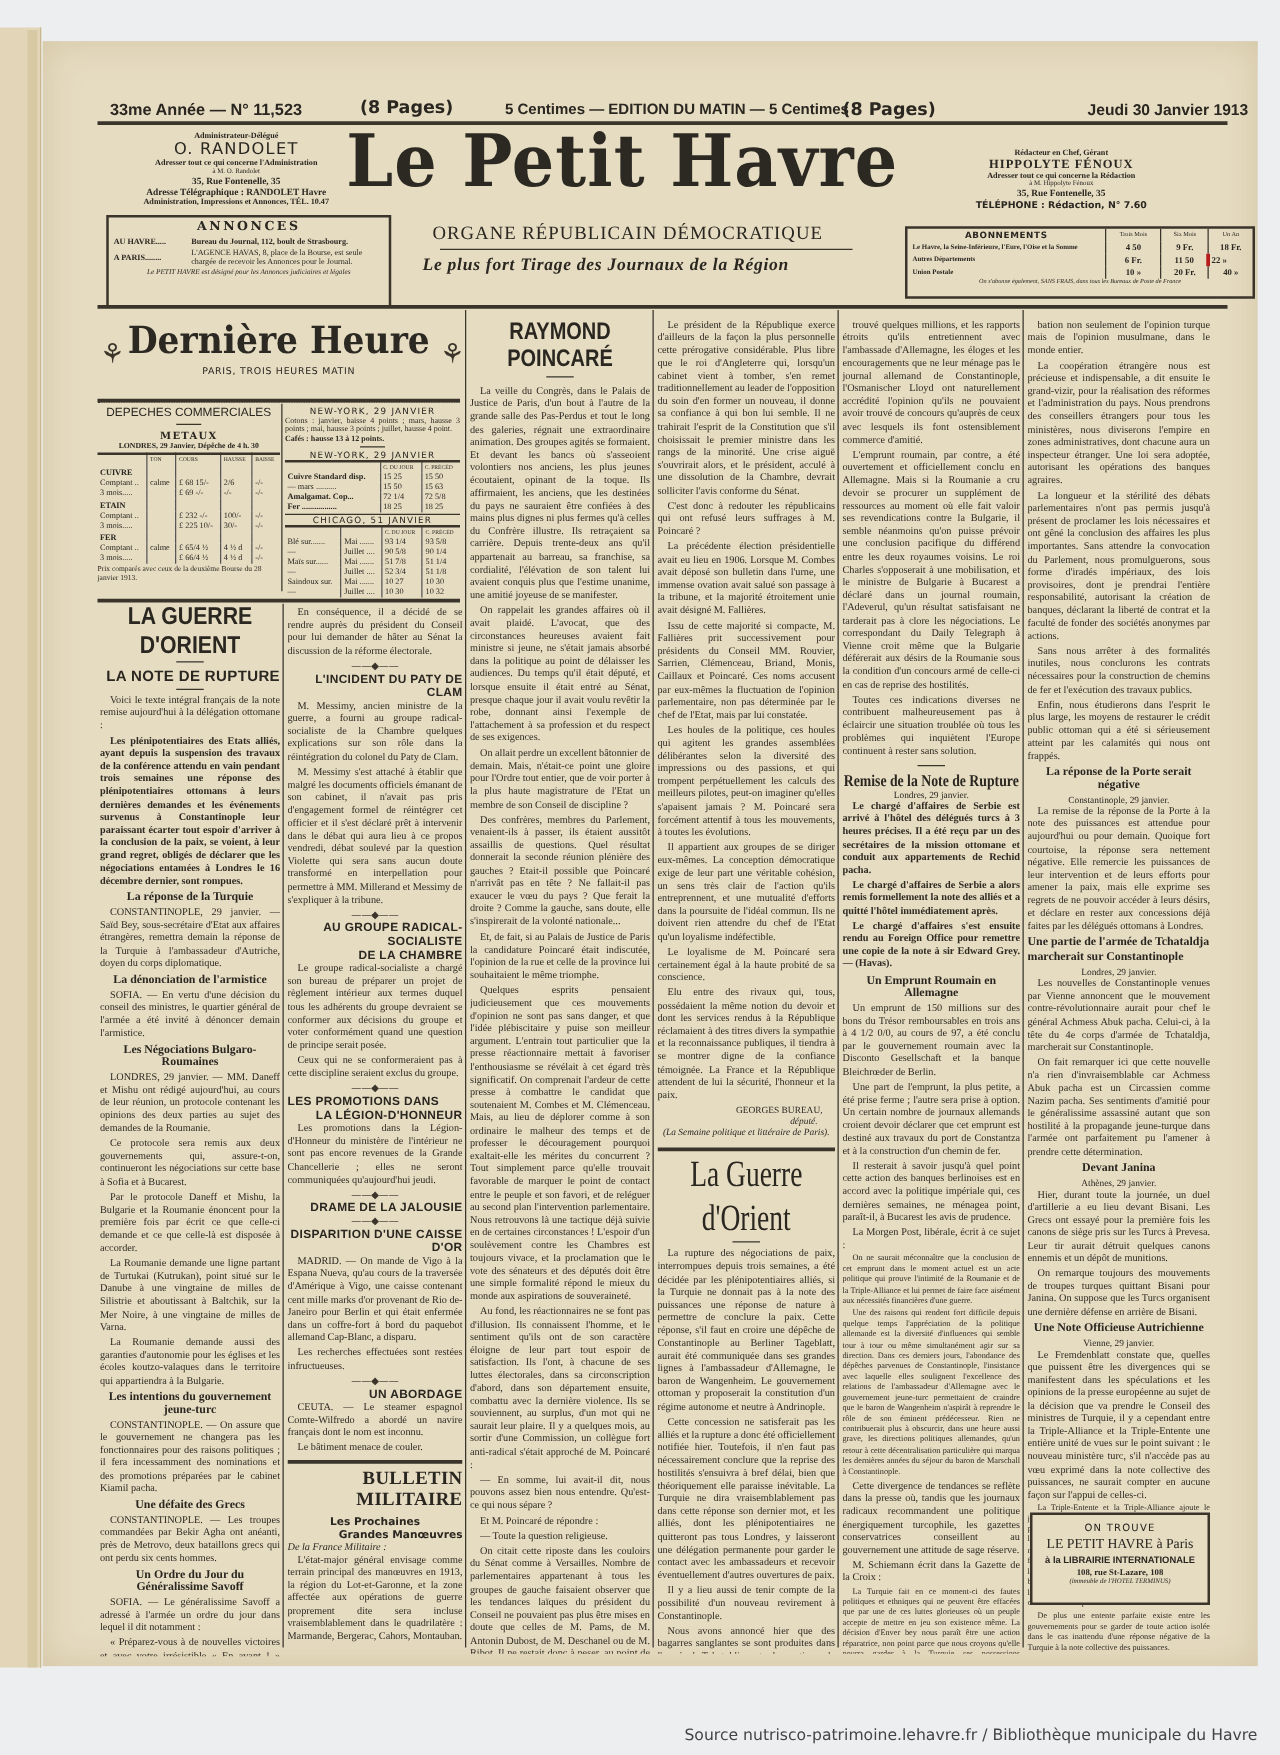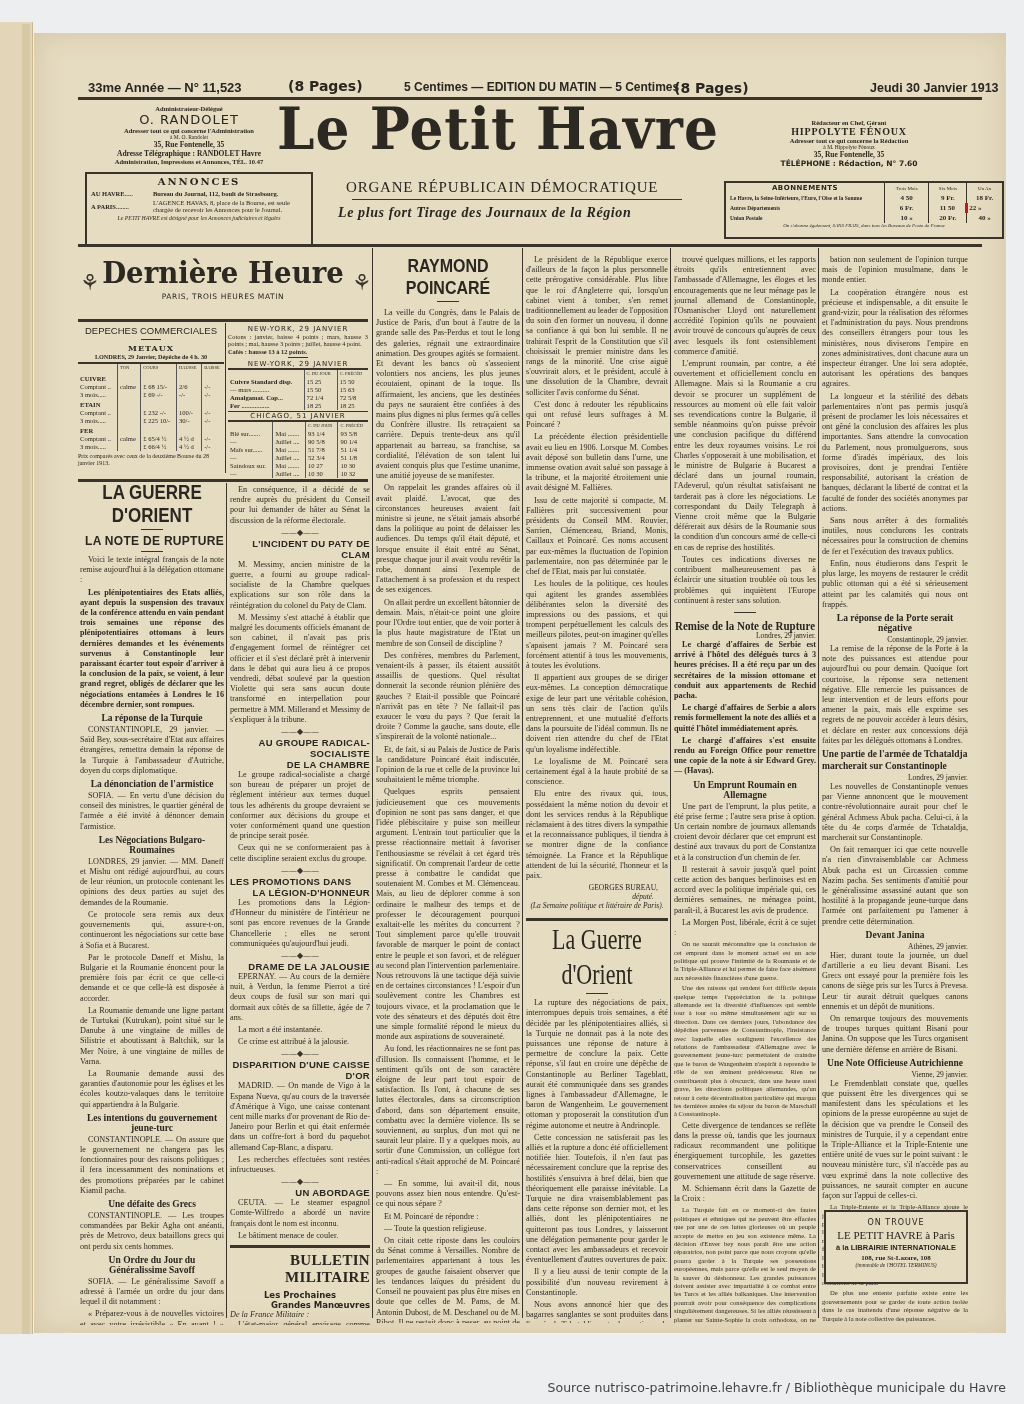--- a/index.html
+++ b/index.html
@@ -10,21 +10,21 @@
   .abs{position:absolute;}
   .serif{font-family:"DejaVu Serif",serif;}
   .sans{font-family:"DejaVu Sans",sans-serif;text-align:center;}
   .cond{font-family:"Liberation Sans",sans-serif;font-stretch:condensed;}
   .rule{position:absolute;background:#3a342b;}
   .txt{font-size:8.2px;line-height:10.2px;text-align:justify;font-family:"Liberation Serif",serif;color:#2f2a22;}
   .txt p{margin:0 0 2px 0;text-indent:8px;}
   .small{font-size:6.6px;line-height:8.4px;}
   .hd{font-family:"Liberation Sans",sans-serif;font-weight:bold;text-align:right;letter-spacing:.3px;color:#2a2620;}
   .sub{font-family:"Liberation Serif",serif;font-weight:bold;text-align:center;font-size:9.5px;margin:3px 0 2px;}
-  .dateline{text-align:right;font-size:7.5px;font-family:"Liberation Serif",serif;}
+  .dateline{text-align:center;font-size:7.5px;font-family:"Liberation Serif",serif;}
   .orn{text-align:center;font-size:8px;line-height:10px;color:#3a342b;}
   table{border-collapse:collapse;}
   .tbl td{font-size:6.6px;line-height:8px;font-family:"Liberation Serif",serif;padding:0 2px;vertical-align:top;}
   .box{position:absolute;border:2px solid #3a342b;}
   .footer{position:absolute;right:18px;top:1380px;font-family:"DejaVu Sans",sans-serif;font-size:12.5px;color:#444;}
 </style>
 </head>
 <body>
 
 <div class="leftedge"></div>
@@ -346,25 +346,20 @@
         <p>Ceux qui ne se conformeraient pas à cette discipline seraient exclus du groupe.</p>
       </div>
     <div class="orn">——◆——</div>
     <div class="hd cond" style="font-size:9.5px;text-align:left;">LES PROMOTIONS DANS</div>
     <div class="hd cond" style="font-size:9.5px;text-align:right;">LA LÉGION-D'HONNEUR</div>
     <div class="txt">
         <p>Les promotions dans la Légion-d'Honneur du ministère de l'intérieur ne sont pas encore revenues de la Grande Chancellerie ; elles ne seront communiquées qu'aujourd'hui jeudi.</p>
       </div>
     <div class="orn">——◆——</div>
     <div class="hd cond" style="font-size:9.5px;">DRAME DE LA JALOUSIE</div>
-    <div class="txt">
-        <p>EPERNAY. — Au cours de la dernière nuit, à Verdun, la femme Pierrot a tiré deux coups de fusil sur son mari qui dormait aux côtés de sa fillette, âgée de 7 ans.</p>
-        <p>La mort a été instantanée.</p>
-        <p>Ce crime est attribué à la jalousie.</p>
-      </div>
     <div class="orn">——◆——</div>
     <div class="hd cond" style="font-size:9.5px;">DISPARITION D'UNE CAISSE D'OR</div>
     <div class="txt">
         <p>MADRID. — On mande de Vigo à la Espana Nueva, qu'au cours de la traversée d'Amérique à Vigo, une caisse contenant cent mille marks d'or provenant de Rio de-Janeiro pour Berlin et qui était enfermée dans un coffre-fort à bord du paquebot allemand Cap-Blanc, a disparu.</p>
         <p>Les recherches effectuées sont restées infructueuses.</p>
       </div>
     <div class="orn">——◆——</div>
     <div class="hd cond" style="font-size:9.5px;">UN ABORDAGE</div>
     <div class="txt">
         <p>CEUTA. — Le steamer espagnol Comte-Wilfredo a abordé un navire français dont le nom est inconnu.</p>
@@ -438,20 +433,21 @@
     <div class="rule" style="position:relative;width:22px;height:1px;margin:6px auto;"></div>
     <div class="cond" style="text-align:center;font-size:11px;font-weight:bold;transform:scaleY(1.2);font-family:'Liberation Serif',serif;">Remise de la Note de Rupture</div>
     <div class="dateline">Londres, 29 janvier.</div>
     <div class="txt" style="font-weight:bold;">
         <p>Le chargé d'affaires de Serbie est arrivé à l'hôtel des délégués turcs à 3 heures précises. Il a été reçu par un des secrétaires de la mission ottomane et conduit aux appartements de Rechid pacha.</p>
         <p>Le chargé d'affaires de Serbie a alors remis formellement la note des alliés et a quitté l'hôtel immédiatement après.</p>
         <p>Le chargé d'affaires s'est ensuite rendu au Foreign Office pour remettre une copie de la note à sir Edward Grey. — (Havas).</p>
       </div>
     <div class="sub">Un Emprunt Roumain en Allemagne</div>
     <div class="txt">
+        <p>Un emprunt de 150 millions sur des bons du Trésor remboursables en trois ans à 4 1/2 0/0, au cours de 97, a été conclu par le gouvernement roumain avec la Disconto Gesellschaft et la banque Bleichrœder de Berlin.</p>
         <p>Une part de l'emprunt, la plus petite, a été prise ferme ; l'autre sera prise à option. Un certain nombre de journaux allemands croient devoir déclarer que cet emprunt est destiné aux travaux du port de Constantza et à la construction d'un chemin de fer.</p>
         <p>Il resterait à savoir jusqu'à quel point cette action des banques berlinoises est en accord avec la politique impériale qui, ces dernières semaines, ne ménagea point, paraît-il, à Bucarest les avis de prudence.</p>
         <p>La Morgen Post, libérale, écrit à ce sujet :</p>
       </div>
     <div class="txt small">
         <p>On ne saurait méconnaître que la conclusion de cet emprunt dans le moment actuel est un acte politique qui prouve l'intimité de la Roumanie et de la Triple-Alliance et lui permet de faire face aisément aux nécessités financières d'une guerre.</p>
         <p>Une des raisons qui rendent fort difficile depuis quelque temps l'appréciation de la politique allemande est la diversité d'influences qui semble tour à tour ou même simultanément agir sur sa direction. Dans ces derniers jours, l'abondance des dépêches parvenues de Constantinople, l'insistance avec laquelle elles soulignent l'excellence des relations de l'ambassadeur d'Allemagne avec le gouvernement jeune-turc permettaient de craindre que le baron de Wangenheim n'aspirât à reprendre le rôle de son éminent prédécesseur. Rien ne contribuerait plus à obscurcir, dans une heure aussi grave, les directions politiques allemandes, qu'un retour à cette décentralisation particulière qui marqua les dernières années du séjour du baron de Marschall à Constantinople.</p>
       </div>
     <div class="txt">
         <p>Cette divergence de tendances se reflète dans la presse où, tandis que les journaux radicaux recommandent une politique énergiquement turcophile, les gazettes conservatrices conseillent au gouvernement une attitude de sage réserve.</p>

